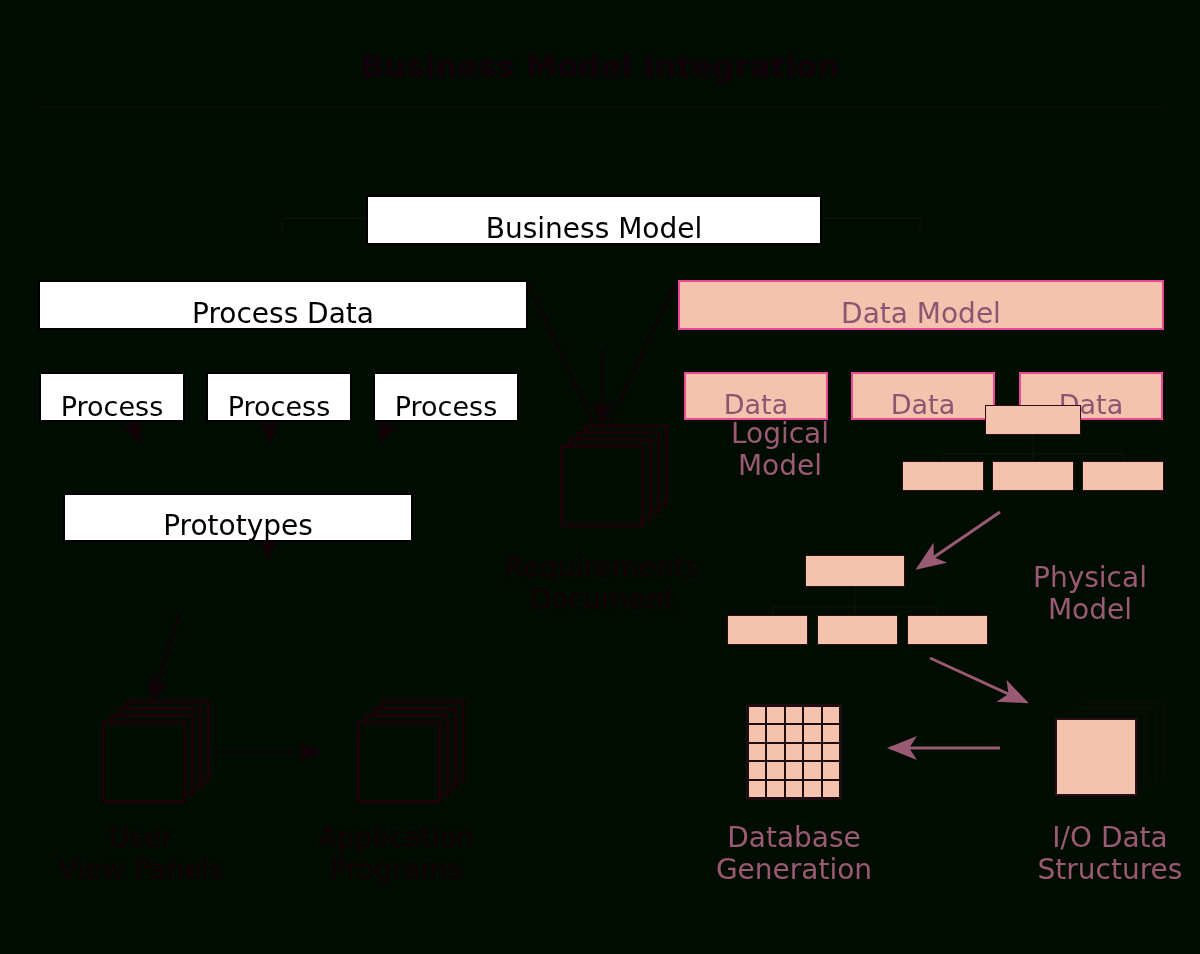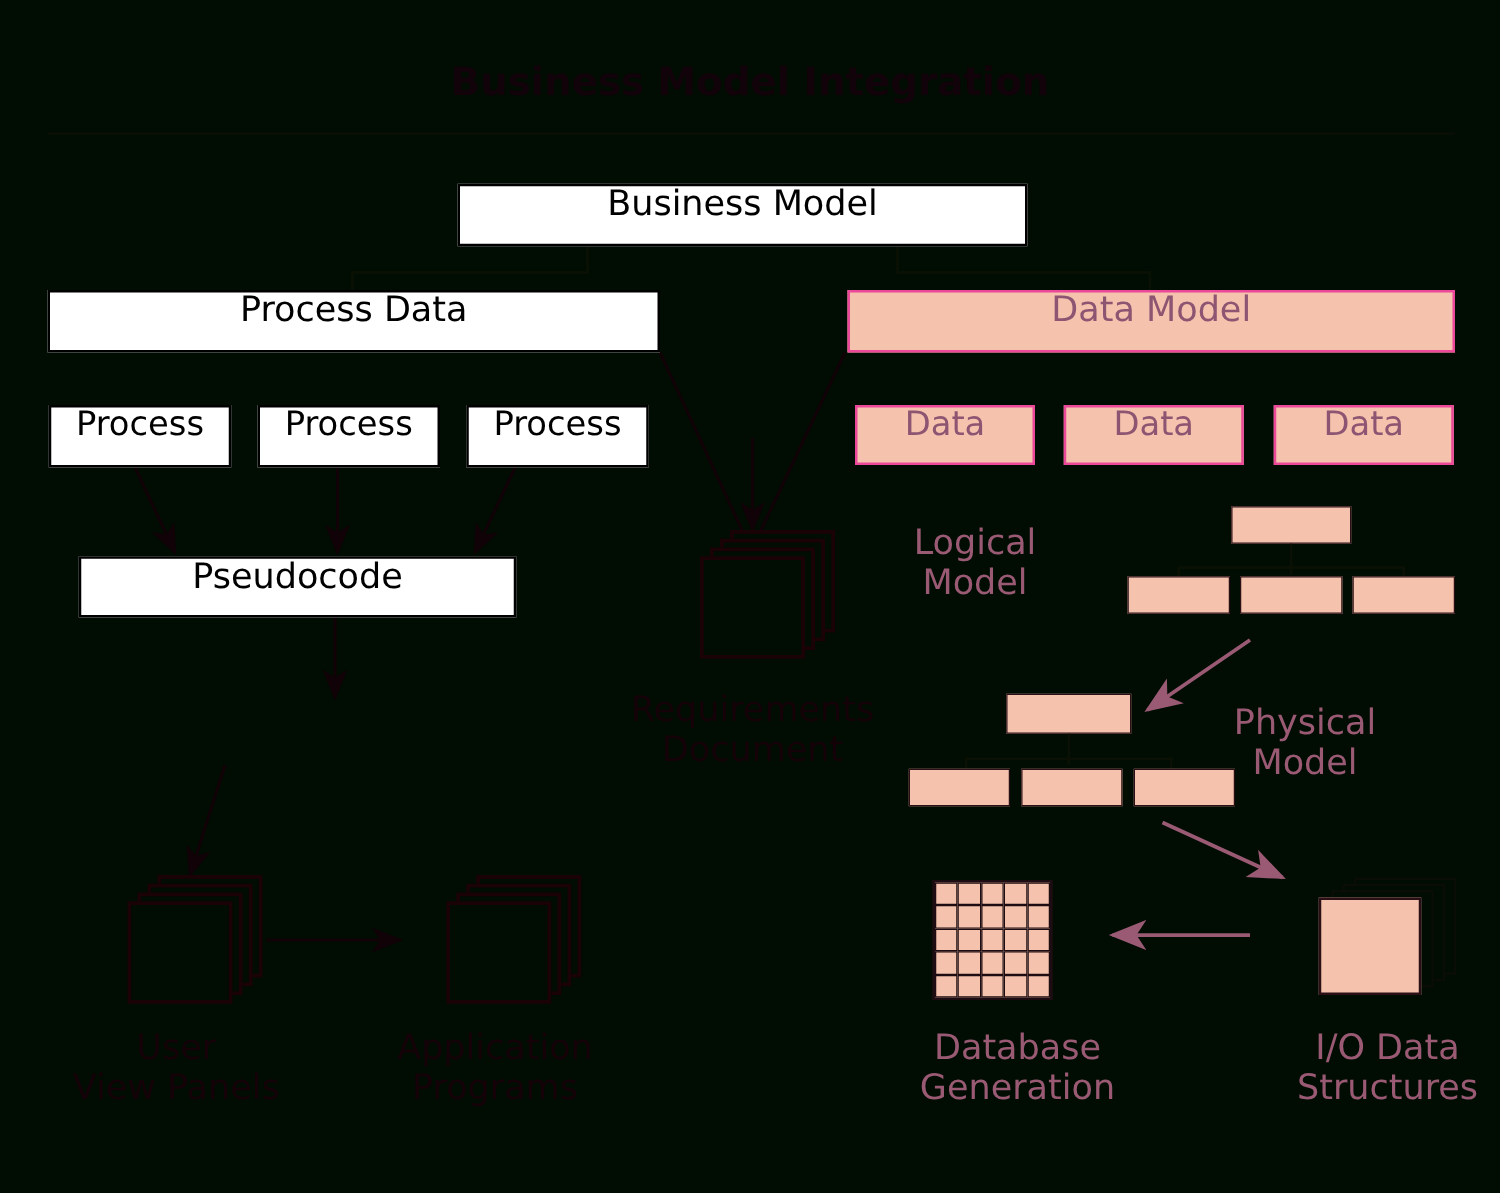--- a/index.html
+++ b/index.html
@@ -38,24 +38,25 @@
     width: 1126px;
     height: 2px;
     background: #0a0f06;
   }
 
   
   .box {
     position: absolute;
     box-sizing: border-box;
     display: flex;
-    align-items: flex-start;
+    align-items: flex-end;
     justify-content: center;
     white-space: nowrap;
     line-height: 1;
+    margin-top: 48px;
   }
   .box.white {
     background: #ffffff;
     border: 2px solid #000000;
     color: #000000;
   }
   .box.pink {
     background: #f5c3ad;
     border: 2px solid #ec4899;
     color: #8d5571;
@@ -213,21 +214,21 @@
     <span>Data</span>
   </div>
   <div class="box pink" style="left:851px; top:324px; width:144px; height:48px; font-size:27px;">
     <span>Data</span>
   </div>
   <div class="box pink" style="left:1019px; top:324px; width:144px; height:48px; font-size:27px;">
     <span>Data</span>
   </div>
 
   <div class="box white" style="left:63px; top:445px; width:350px; height:49px; font-size:28px;">
-    <span>Pseudocode</span>
+    <span>Prototypes</span>
   </div>
 
 
   <div class="stack" style="left:560px; top:424px; width:108px; height:104px;">
     <div class="sheet" style="left:24px; top:0px; width:84px; height:82px;"></div>
     <div class="sheet" style="left:16px; top:7px; width:84px; height:82px;"></div>
     <div class="sheet" style="left:8px; top:14px; width:84px; height:82px;"></div>
     <div class="sheet" style="left:0px; top:21px; width:84px; height:82px;"></div>
   </div>
   <div class="label dark" style="left:470px; top:552px; width:264px;">Requirements
@@ -256,21 +257,21 @@
 
   <div class="node" style="left:985px; top:405px; width:96px; height:30px;"></div>
   <div class="conn" style="left:1032px; top:435px; width:2px; height:25px;"></div>
   <div class="conn" style="left:942px; top:453px; width:182px; height:2px;"></div>
   <div class="conn" style="left:942px; top:453px; width:2px; height:9px;"></div>
   <div class="conn" style="left:1122px; top:453px; width:2px; height:9px;"></div>
   <div class="node" style="left:902px; top:461px; width:82px; height:30px;"></div>
   <div class="node" style="left:992px; top:461px; width:82px; height:30px;"></div>
   <div class="node" style="left:1082px; top:461px; width:82px; height:30px;"></div>
 
-  <div class="label rose" style="left:946px; top:562px; width:196px;">Physical
+  <div class="label rose" style="left:992px; top:562px; width:196px;">Physical
 Model</div>
 
   <div class="node" style="left:805px; top:555px; width:100px; height:32px;"></div>
   <div class="conn" style="left:854px; top:587px; width:2px; height:25px;"></div>
   <div class="conn" style="left:772px; top:606px; width:166px; height:2px;"></div>
   <div class="conn" style="left:772px; top:606px; width:2px; height:10px;"></div>
   <div class="conn" style="left:936px; top:606px; width:2px; height:10px;"></div>
   <div class="node" style="left:727px; top:615px; width:81px; height:30px;"></div>
   <div class="node" style="left:817px; top:615px; width:81px; height:30px;"></div>
   <div class="node" style="left:907px; top:615px; width:81px; height:30px;"></div>
@@ -295,21 +296,21 @@
     <div class="cell"></div>
     <div class="cell"></div>
     <div class="cell"></div>
     <div class="cell"></div>
     <div class="cell"></div>
     <div class="cell"></div>
     <div class="cell"></div>
     <div class="cell"></div>
     <div class="cell"></div>
   </div>
-  <div class="label rose" style="left:690px; top:822px; width:248px;">Database
+  <div class="label rose" style="left:670px; top:822px; width:248px;">Database
 Generation</div>
 
   <div class="pstack" style="left:1055px; top:702px; width:110px; height:100px;">
     <div class="psheet" style="left:28px; top:0px; width:82px; height:78px;"></div>
     <div class="psheet" style="left:19px; top:5px; width:82px; height:78px;"></div>
     <div class="psheet" style="left:10px; top:10px; width:82px; height:78px;"></div>
     <div class="pfront" style="left:0px; top:16px; width:82px; height:78px;"></div>
   </div>
   <div class="label rose" style="left:986px; top:822px; width:248px;">I/O Data
 Structures</div>

